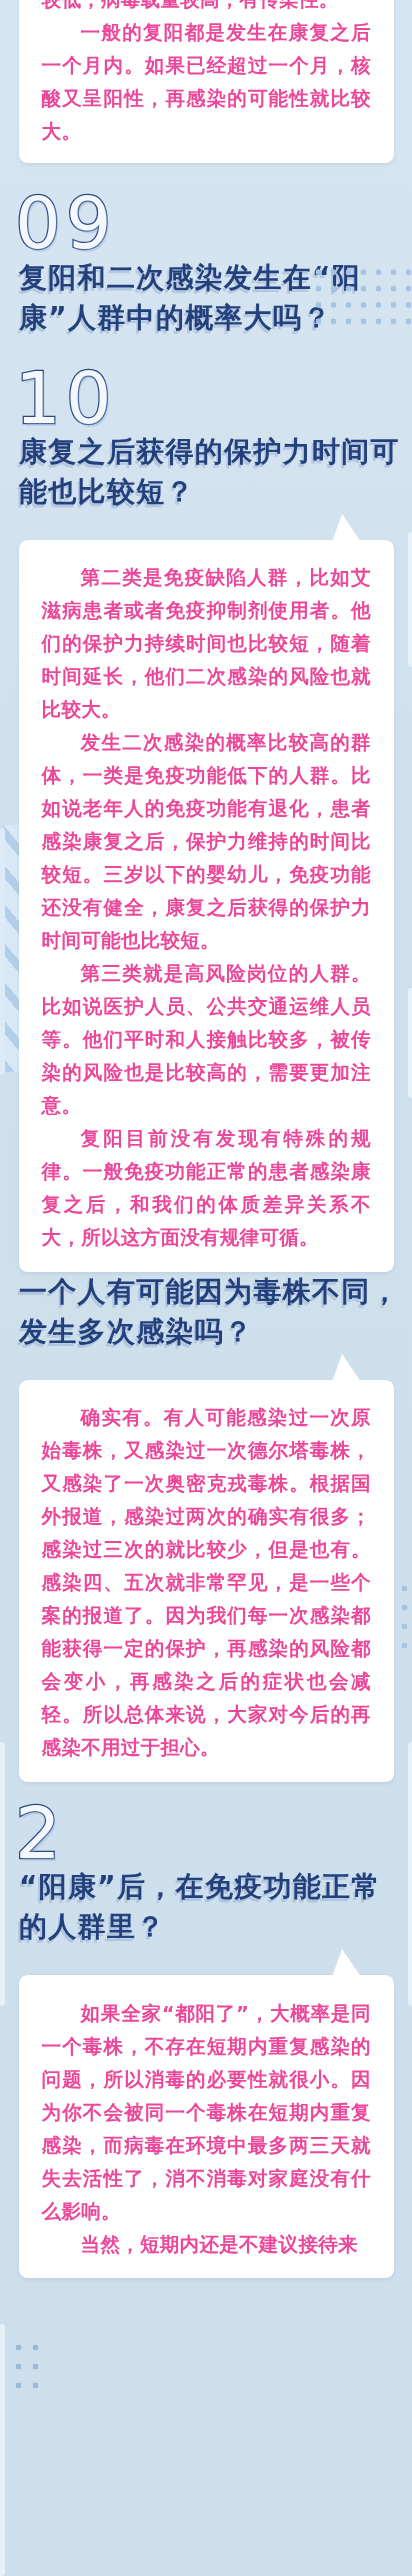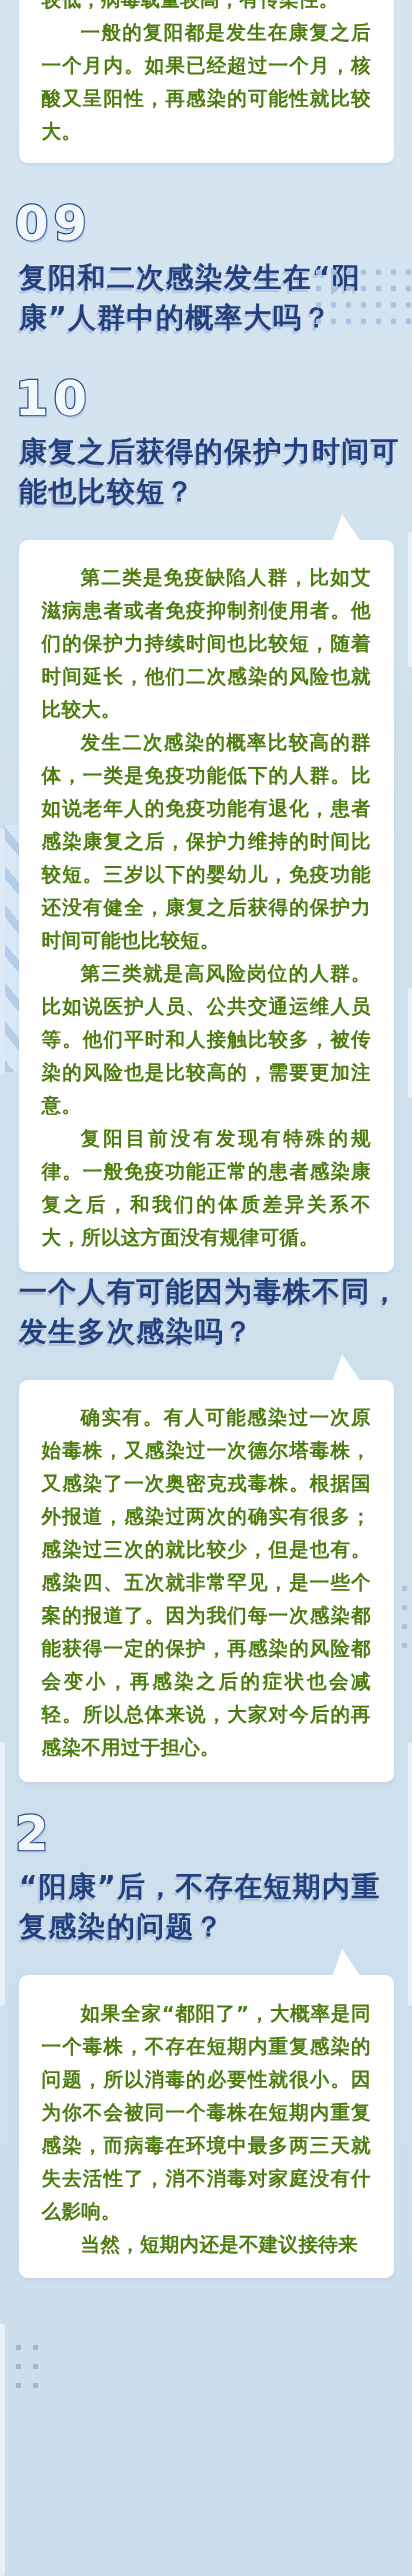--- a/index.html
+++ b/index.html
@@ -26,29 +26,29 @@
     width:0;height:0;
     border-left:10px solid transparent;
     border-right:19px solid transparent;
     border-bottom:28px solid #ffffff;
   }
   .card p{
     margin:0;
     font-size:19.5px;line-height:33px;
     letter-spacing:0.3px;
     font-weight:bold;
-    color:#4d7c0f;
+    color:#ec4899;
     text-align:justify;
   }
   .card p.ind{text-indent:2em;}
   
   .qnum{
     margin:28px 0 1.3px 15px;
-    font-size:48px;line-height:65px;
-    font-weight:bold;
+    font-size:72px;line-height:65px;
+    font-weight:normal;
     letter-spacing:5px;
     color:#f3f8fd;
     -webkit-text-stroke:2.5px #2b4886;
     paint-order:stroke fill;
     text-shadow:1.9px 2.5px 0 rgba(150,175,210,.35);
   }
   .qnum12{margin-top:19px;}
   
   .qhead{
     margin:0 11.3px 0 19px;
@@ -123,21 +123,21 @@
   <section>
     <h2 class="qhead">一个人有可能因为毒株不同，发生多次感染吗？</h2>
     <div class="card">
       <div class="tail"></div>
       <p class="ind">确实有。有人可能感染过一次原始毒株，又感染过一次德尔塔毒株，又感染了一次奥密克戎毒株。根据国外报道，感染过两次的确实有很多；感染过三次的就比较少，但是也有。感染四、五次就非常罕见，是一些个案的报道了。因为我们每一次感染都能获得一定的保护，再感染的风险都会变小，再感染之后的症状也会减轻。所以总体来说，大家对今后的再感染不用过于担心。</p>
     </div>
   </section>
 
   <section>
     <div class="qnum qnum12">2</div>
-    <h2 class="qhead">“阳康”后，不存在短期内重复感染的问题？</h2>
+    <h2 class="qhead">“阳康”后，在免疫功能正常的人群里？</h2>
     <div class="card">
       <div class="tail"></div>
       <p class="ind">如果全家“都阳了”，大概率是同一个毒株，不存在短期内重复感染的问题，所以消毒的必要性就很小。因为你不会被同一个毒株在短期内重复感染，而病毒在环境中最多两三天就失去活性了，消不消毒对家庭没有什么影响。</p>
       <p class="ind">当然，短期内还是不建议接待来</p>
     </div>
   </section>
 
 </div>
 
 

